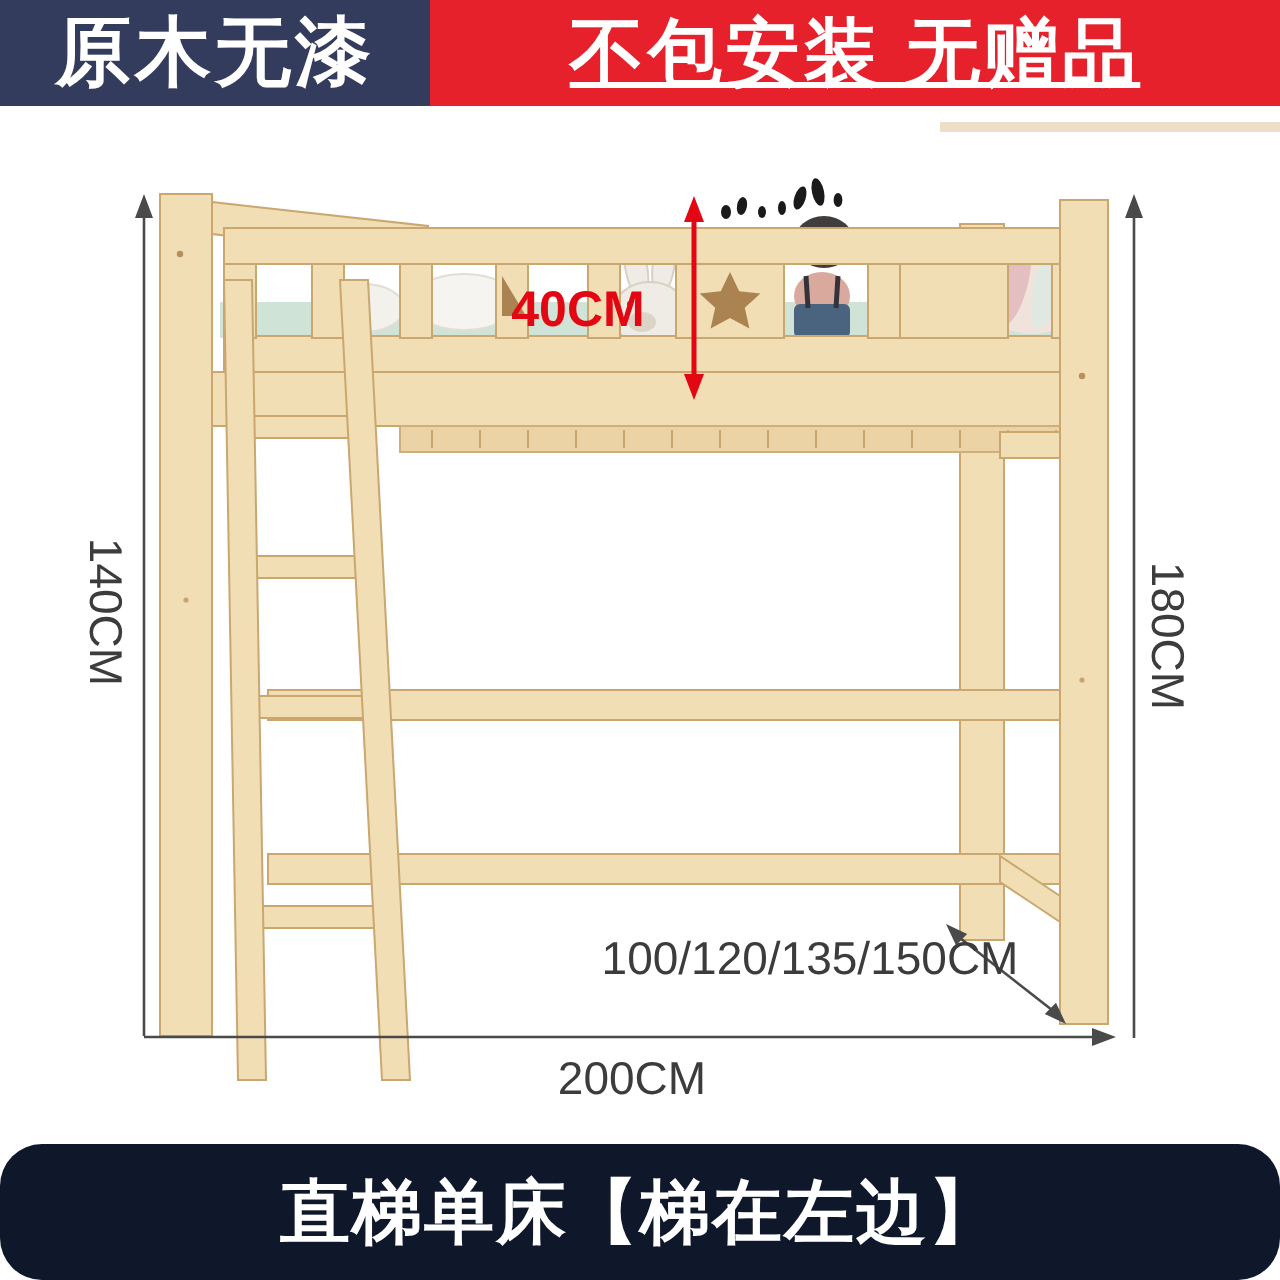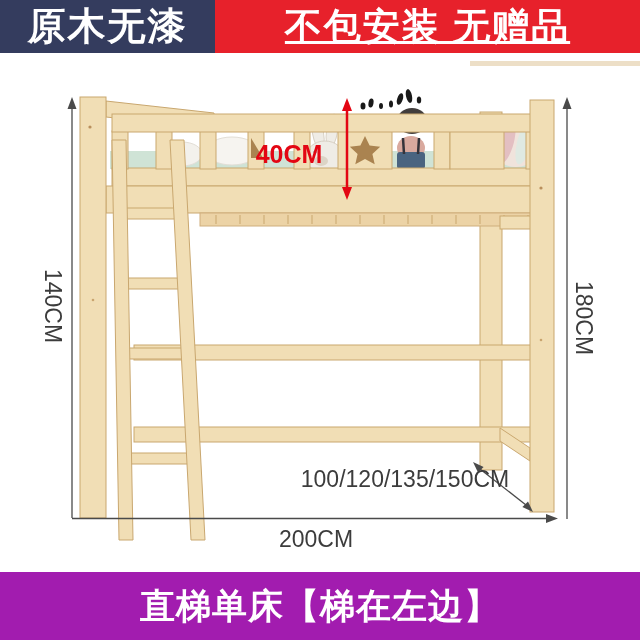--- a/index.html
+++ b/index.html
@@ -2,21 +2,21 @@
 <html><head>
 <meta charset="utf-8">
 <style>
   html,body{margin:0;padding:0;background:#fff;}
   body{width:640px;height:640px;overflow:hidden;font-family:"Liberation Sans",sans-serif;}
   .page{width:640px;height:640px;display:flex;flex-direction:column;background:#fff;}
   .banner-top{height:53px;display:flex;flex:none;}
   .banner-top-left{width:215px;flex:none;background:#343c5e;color:#fff;display:flex;align-items:center;justify-content:center;font-size:38px;font-weight:700;letter-spacing:2px;}
   .banner-top-right{flex:1;background:#e7212b;color:#fff;display:flex;align-items:center;justify-content:center;font-size:37px;font-weight:700;letter-spacing:2px;text-decoration:underline;}
   .stage{height:519px;flex:none;position:relative;background:#fff;}
-  .banner-bottom{height:68px;flex:none;background:#a21caf;color:#fff;display:flex;align-items:center;justify-content:center;font-size:35px;font-weight:700;letter-spacing:1px;}
+  .banner-bottom{height:68px;flex:none;background:#0f172a;color:#fff;display:flex;align-items:center;justify-content:center;font-size:35px;font-weight:700;letter-spacing:1px;border-radius:21px;}
   svg{display:block;}
   .wood{fill:#f1deb5;stroke:#c9a76f;stroke-width:1;}
   .wood2{fill:#ecd3a6;stroke:#cfae7d;stroke-width:1;}
   .cutout{fill:#aa8350;}
   .dimline{stroke:#4a4a4a;stroke-width:1.3;fill:none;}
   .dimhead{fill:#4a4a4a;}
   .dimtext{fill:#3c3c3c;font-size:23px;font-family:"Liberation Sans",sans-serif;}
   .redline{stroke:#e30613;stroke-width:2.5;fill:none;}
   .redhead{fill:#e30613;}
   .redtext{fill:#e30613;font-size:25px;font-weight:700;font-family:"Liberation Sans",sans-serif;}

